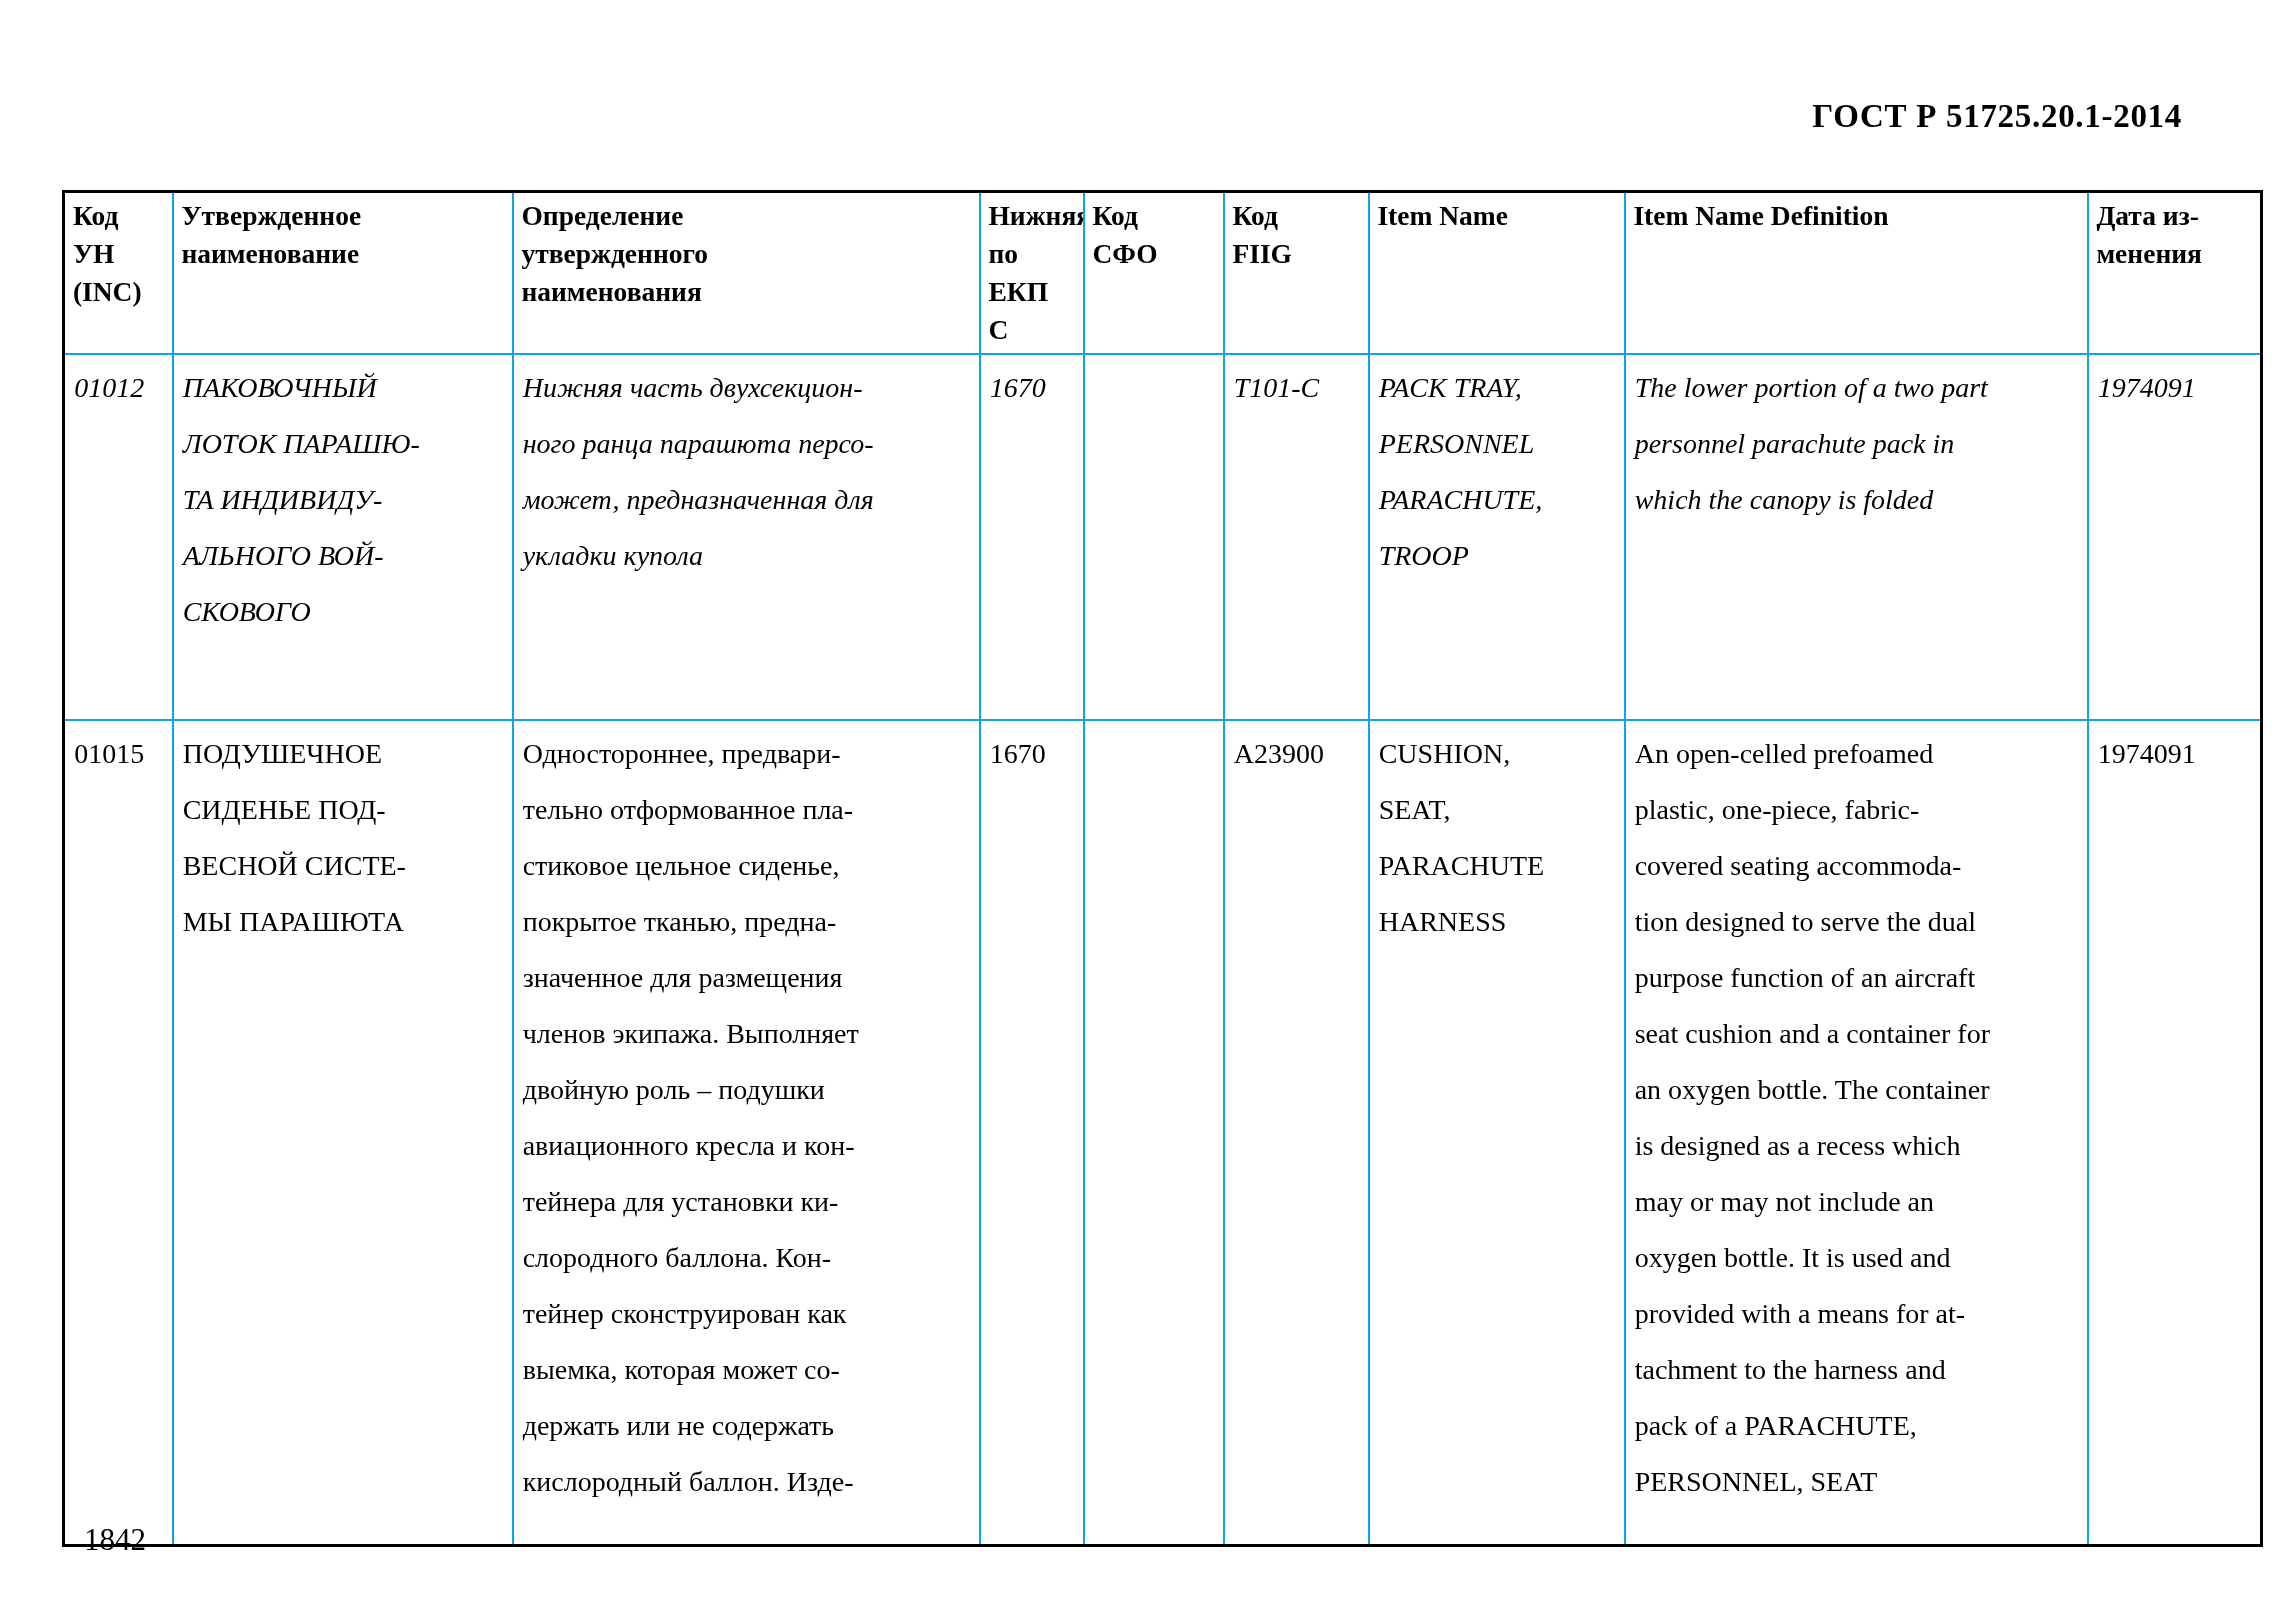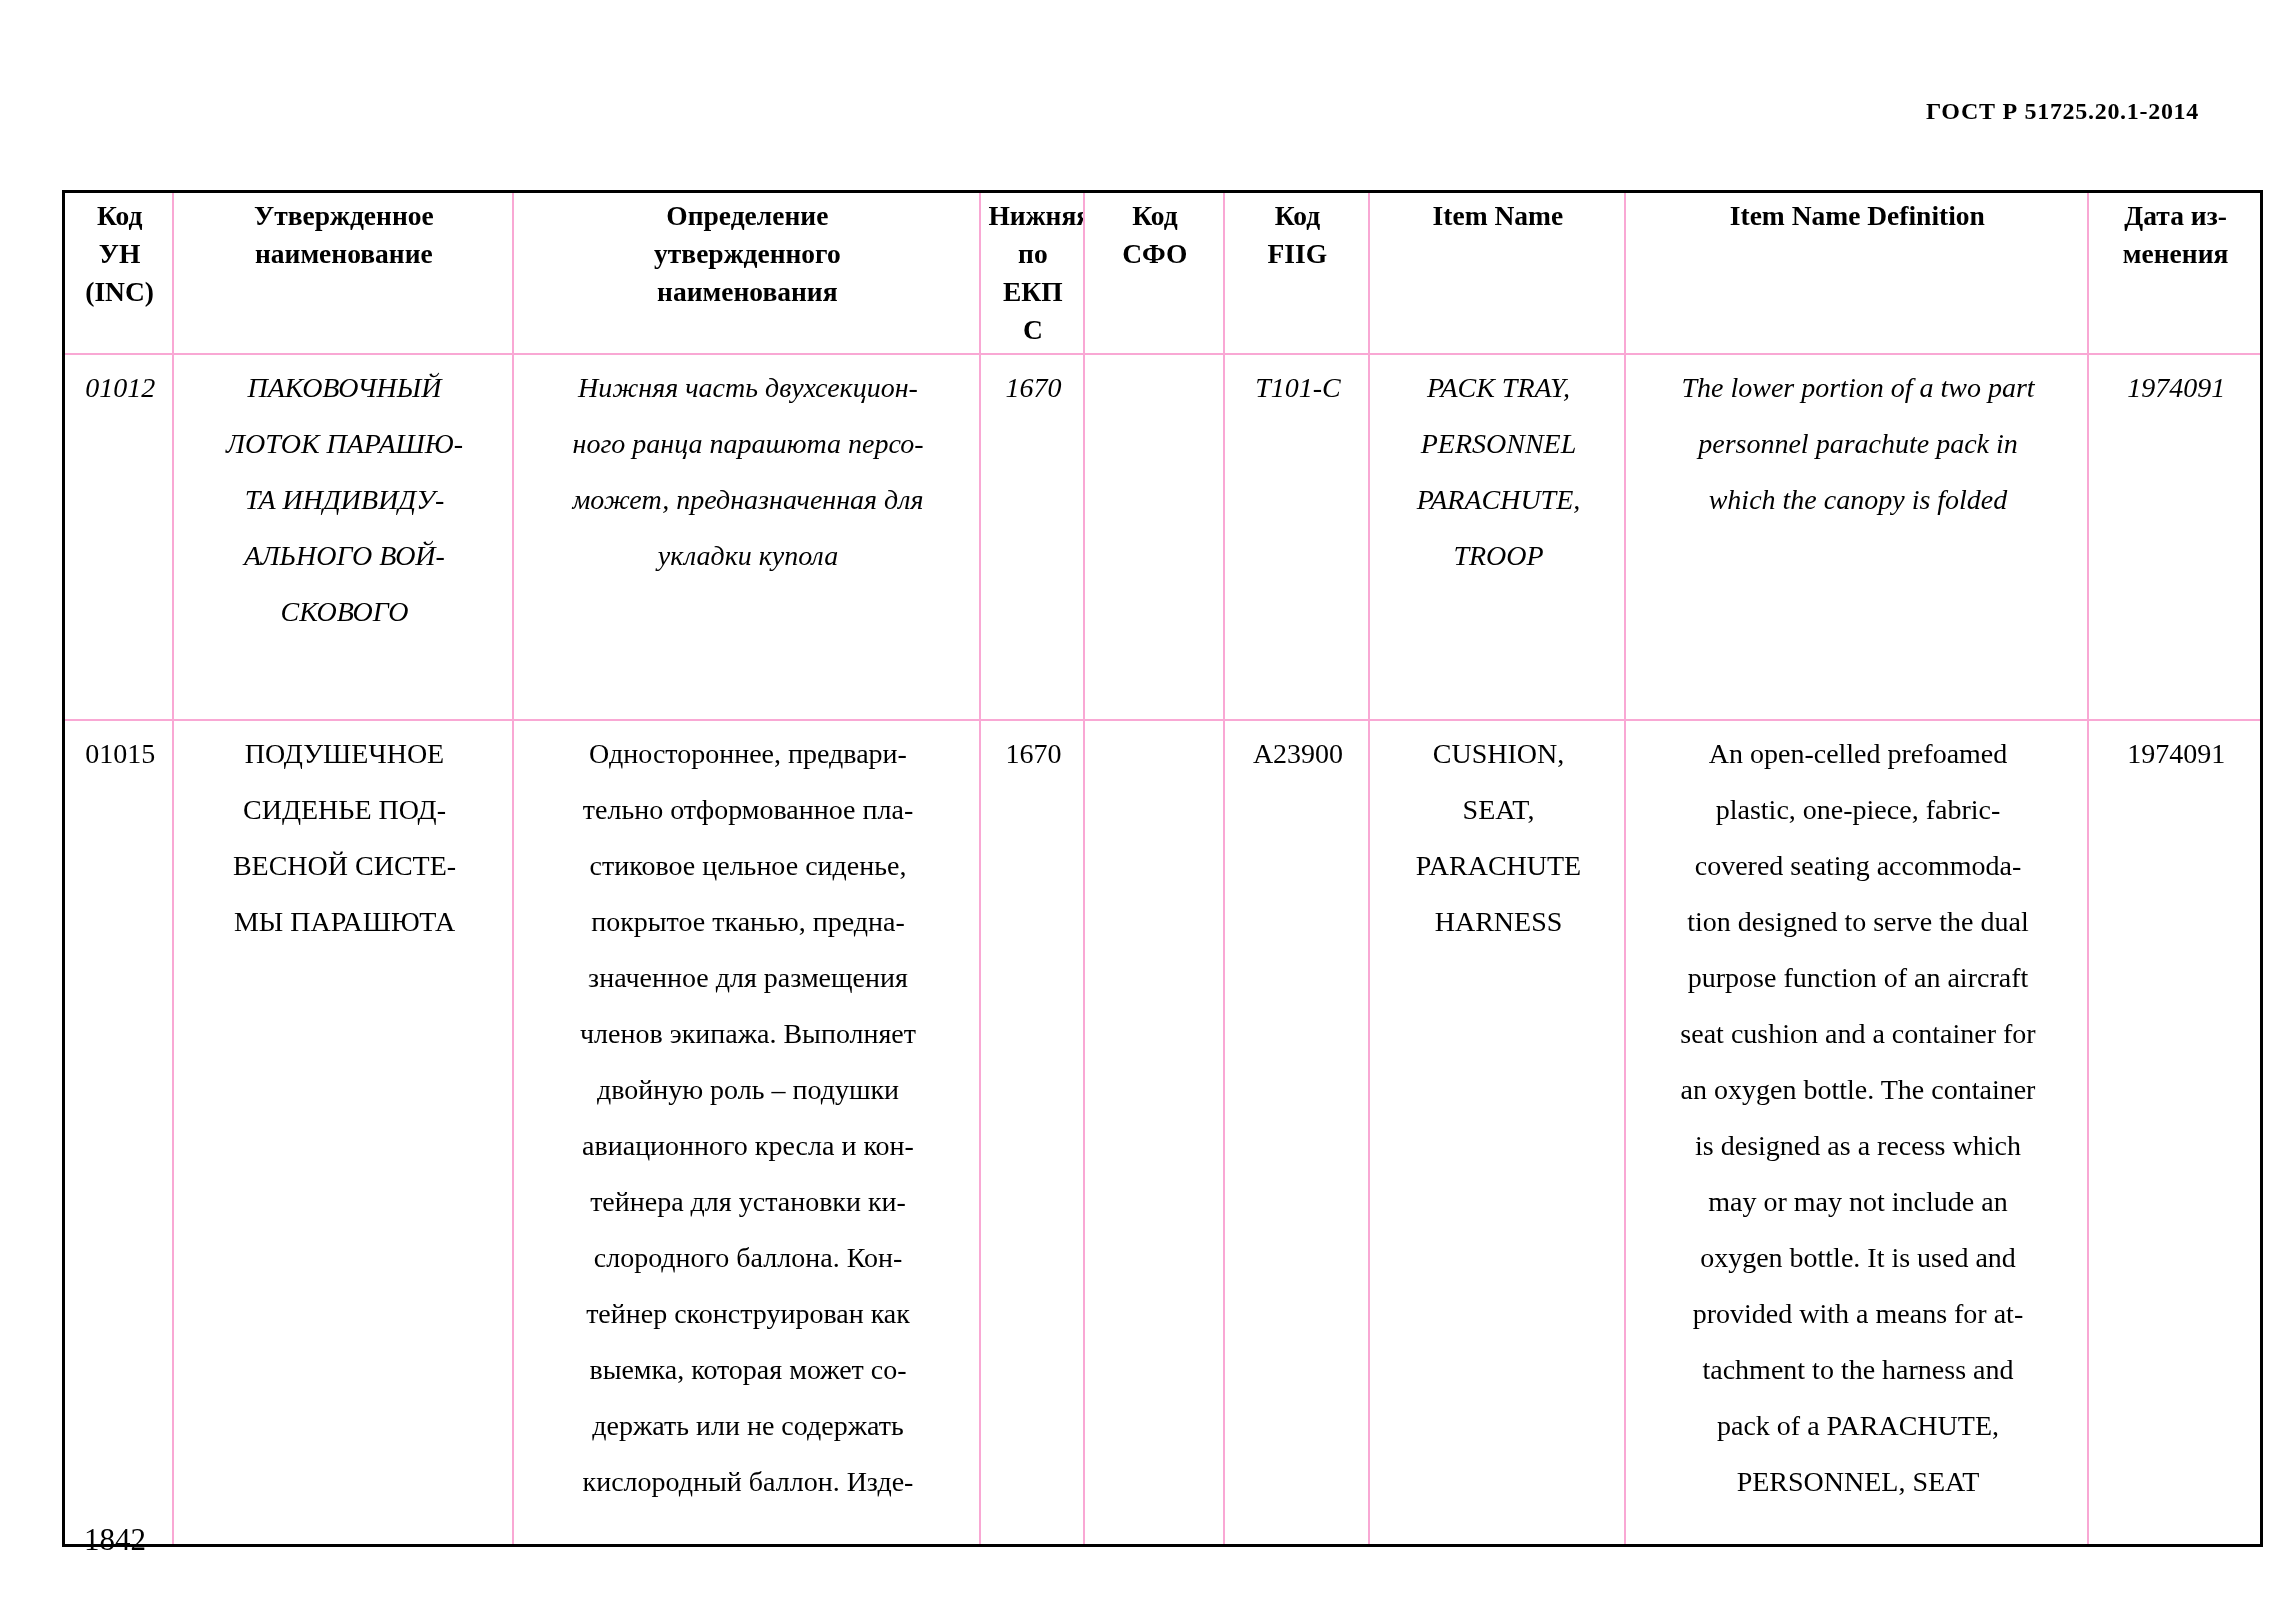--- a/index.html
+++ b/index.html
@@ -12,39 +12,39 @@
     width: 2295px;
     height: 1623px;
     background: #ffffff;
     color: #000000;
     font-family: "Liberation Serif", serif;
     overflow: hidden;
   }
   .doc-header {
     position: absolute;
     top: 98px;
-    right: 96px;
-    font-size: 24px;
+    right: 113px;
+    font-size: 33px;
     font-weight: bold;
     letter-spacing: 0.7px;
     white-space: nowrap;
   }
   table.nom {
     position: absolute;
     left: 62px;
     top: 190px;
     width: 2198px;
     border-collapse: collapse;
     table-layout: fixed;
     border: 3.3px solid #000000;
   }
   table.nom th, table.nom td {
-    border: 2px solid #f9a8d4;
+    border: 2px solid #0ea5e9;
     vertical-align: top;
-    text-align: center;
+    text-align: left;
     white-space: pre-line;
     overflow: hidden;
   }
   table.nom th {
     font-size: 27.5px;
     font-weight: bold;
     line-height: 38px;
     padding: 3.9px 5.2px 3.9px 7.9px;
     height: 160px;
     box-sizing: border-box;

